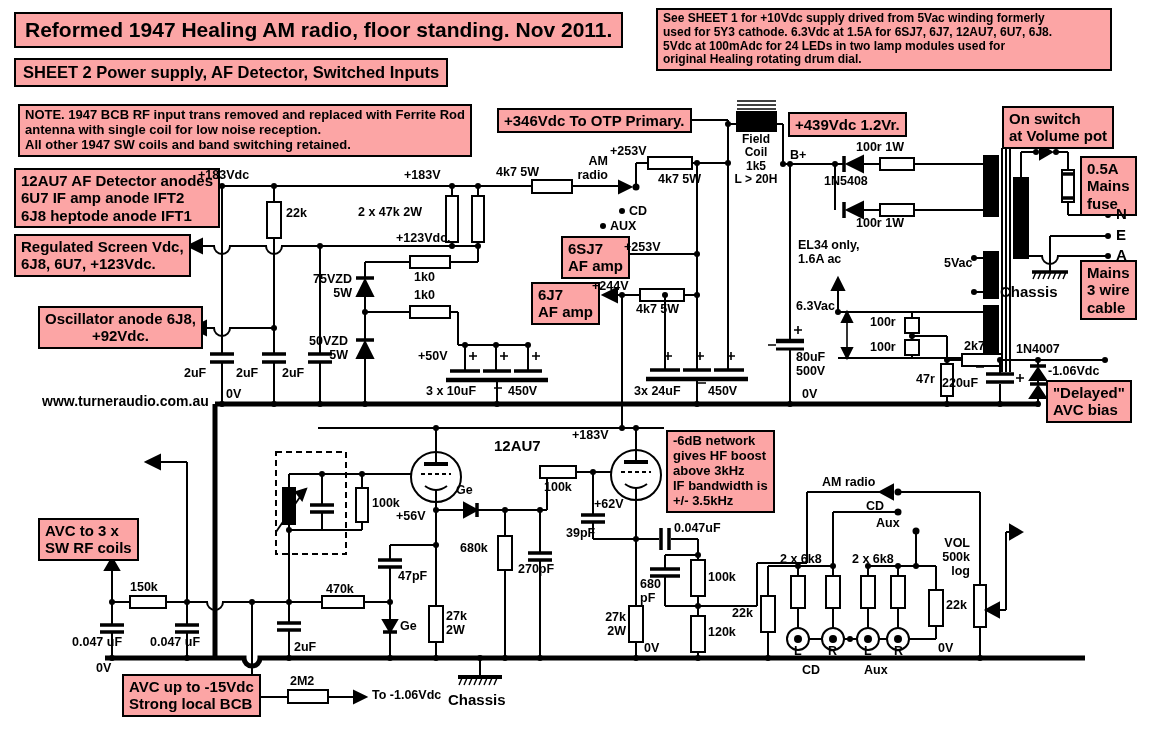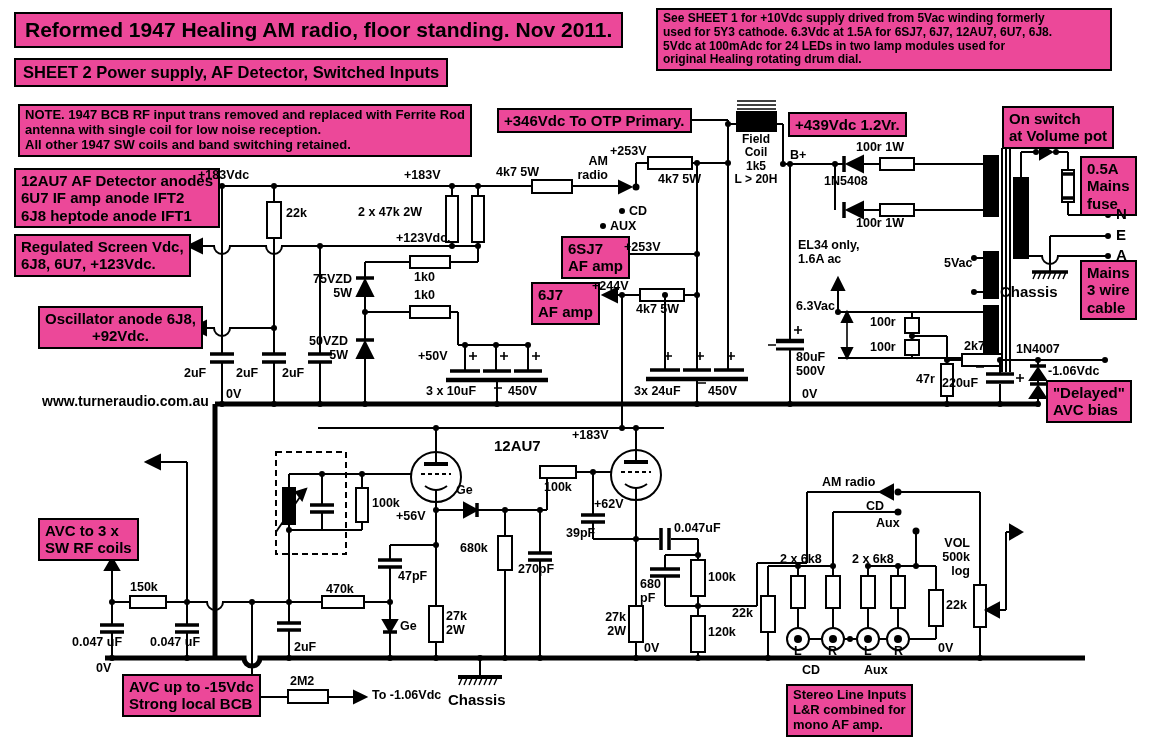--- a/index.html
+++ b/index.html
@@ -1,21 +1,21 @@
 <!DOCTYPE html>
 <html><head>
 <meta charset="utf-8">
 <style>
   html,body{margin:0;padding:0;background:#fff}
   #canvas{position:relative;width:1150px;height:744px;background:#ffffff;
           font-family:"Liberation Sans",sans-serif;overflow:hidden}
   #art{position:absolute;left:0;top:0}
   .lbl{position:absolute;font-weight:bold;font-size:12.5px;line-height:1.12;
        color:#000;white-space:pre-line}
-  .nbox{position:absolute;border:2px solid #000;background:#ec4899;font-weight:bold;
+  .nbox{position:absolute;border:2px solid #000;background:#fca5a5;font-weight:bold;
         font-size:13px;line-height:1.15;color:#000;padding:2px 5px;white-space:pre-line}
   .t1{font-size:21px;padding:4px 9px}
   .t2{font-size:16.5px;padding:3px 7px}
   .fs12{font-size:12px}.fs135{font-size:15px}.fs14{font-size:14px}
   .ctr{text-align:center}.rt{text-align:right}
 </style>
 </head>
 <body>
 
 <div id="canvas">
@@ -384,25 +384,27 @@
 <div class="nbox fs135" style="left:1080px;top:156px">0.5A
 Mains
 fuse</div>
 <div class="nbox fs135" style="left:1080px;top:260px">Mains
 3 wire
 cable</div>
 <div class="nbox fs135" style="left:1046px;top:380px">"Delayed"
 AVC bias</div>
 <div class="nbox fs135" style="left:38px;top:518px">AVC to 3 x
 SW RF coils</div>
+<div class="nbox" style="left:666px;top:430px">-6dB network
+gives HF boost
+above 3kHz
+IF bandwidth is
++/- 3.5kHz</div>
 <div class="nbox fs135" style="left:122px;top:674px">AVC up to -15Vdc
 Strong local BCB</div>
-<div class="nbox" style="left:786px;top:684px">Stereo Line Inputs
-L&amp;R combined for
-mono AF amp.</div>
 
 <div class="lbl fs14" style="left:42px;top:394px">www.turneraudio.com.au</div>
 <div class="lbl" style="left:198px;top:168px">+183Vdc</div>
 <div class="lbl" style="left:286px;top:206px">22k</div>
 <div class="lbl" style="left:404px;top:168px">+183V</div>
 <div class="lbl" style="left:358px;top:205px">2 x 47k 2W</div>
 <div class="lbl" style="left:396px;top:231px">+123Vdc.</div>
 <div class="lbl" style="left:496px;top:165px">4k7 5W</div>
 <div class="lbl rt" style="left:564px;top:154px;width:44px">AM
 radio</div>

